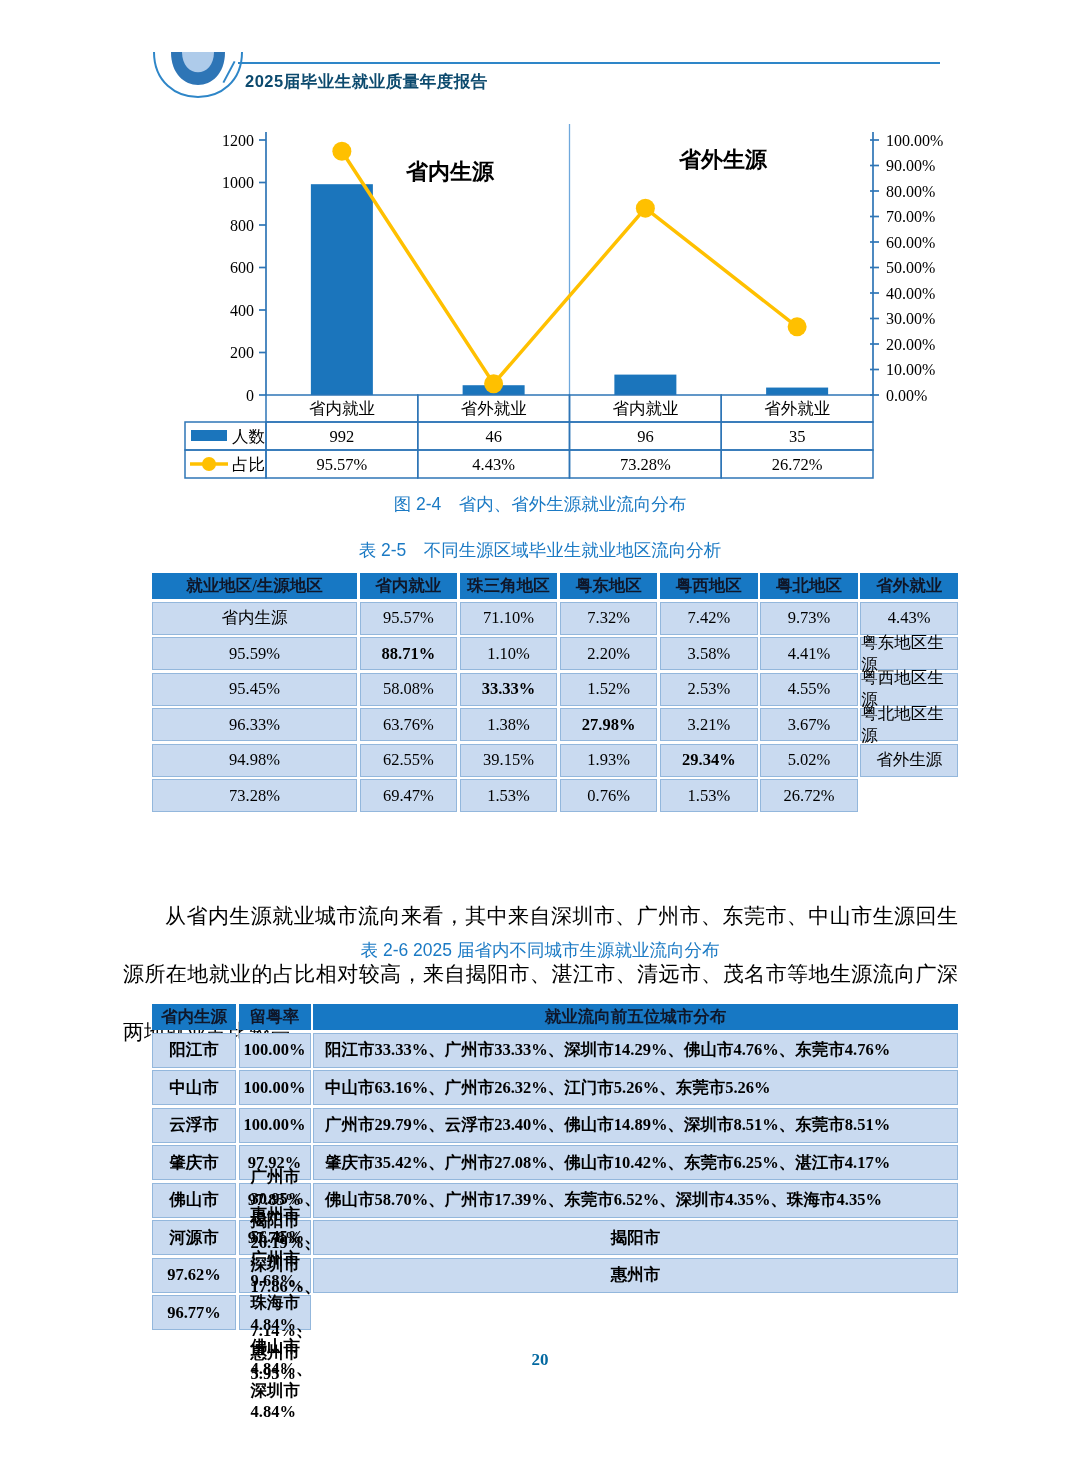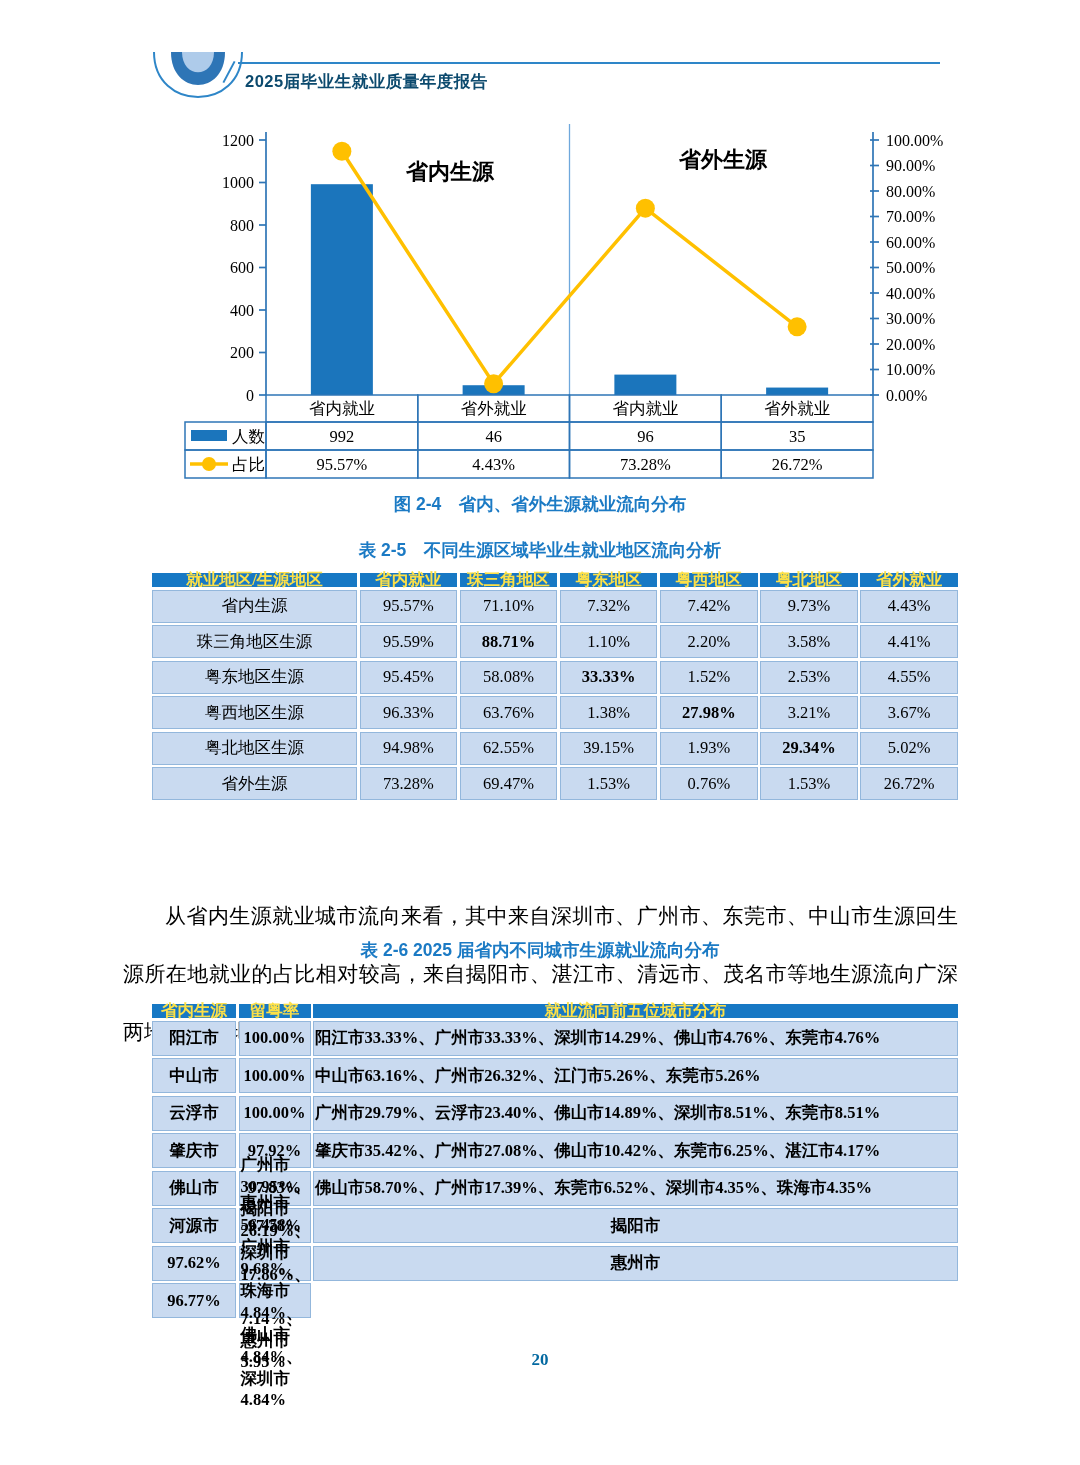--- a/index.html
+++ b/index.html
@@ -11,37 +11,37 @@
   .hdr-slash{position:absolute;left:228px;top:60px;width:2px;height:24px;background:#2E86C8;transform:rotate(28deg);}
   .logo{position:absolute;left:150px;top:46px;width:96px;height:68px;}
   .hdr-title{position:absolute;left:245px;top:71px;font-family:"Liberation Sans","DejaVu Sans",sans-serif;
              font-weight:bold;font-size:16.5px;color:#0c4a6e;letter-spacing:.5px;}
 
   
   .chart-wrap{position:absolute;left:150px;top:118px;width:812px;height:364px;}
   .chart-wrap svg{font-family:"Liberation Serif","DejaVu Serif",serif;}
 
   .fig-caption,.tbl-title{position:absolute;left:0;width:1080px;text-align:center;
-       font-family:"Liberation Sans","DejaVu Sans",sans-serif;font-weight:bold;font-size:17.5px;color:#1B7AC4;}
+       font-family:"Liberation Sans","DejaVu Sans",sans-serif;font-weight:normal;font-size:17.5px;color:#1B7AC4;}
   .fig-caption{top:492px;}
   .t25-title{top:538px;}
   .t26-title{top:938px;}
 
   
   .grid{position:absolute;left:152px;width:806px;display:grid;gap:2.5px;font-size:16.5px;}
   .t25{top:573px;grid-template-columns:205px repeat(6,1fr);}
   .t26{top:1004px;grid-template-columns:84px 72px 1fr;}
-  .grid .h{background:#1778C4;color:#fde047;font-family:Liberation Serif, serif;
-           font-weight:bold;height:14px;display:flex;align-items:center;justify-content:center;}
+  .grid .h{background:#1778C4;color:#0f172a;font-family:Liberation Serif, serif;
+           font-weight:bold;height:26px;display:flex;align-items:center;justify-content:center;}
   .grid .c{background:#C9DAF0;display:flex;align-items:center;justify-content:center;
            border:1px solid rgba(46,117,182,.35);box-sizing:border-box;}
   .t25 .c{height:33px;}
   .t26 .c{height:35px;font-weight:bold;}
   .grid .b{font-weight:bold;}
-  .t26 .dist{justify-content:flex-start;padding-left:1px;}
+  .t26 .dist{justify-content:flex-start;padding-left:11px;}
 
   .para{position:absolute;left:123px;top:866px;width:835px;font-size:21px;line-height:58px;
         text-align:justify;text-indent:2em;}
 
   .page-num{position:absolute;left:0;top:1350px;width:1080px;text-align:center;
             color:#0369a1;font-weight:bold;font-size:17px;}
 </style>
 </head>
 <body>
 
@@ -153,21 +153,20 @@
       <div class="h">粤西地区</div>
       <div class="h">粤北地区</div>
       <div class="h">省外就业</div>
       <div class="c">省内生源</div>
       <div class="c">95.57%</div>
       <div class="c">71.10%</div>
       <div class="c">7.32%</div>
       <div class="c">7.42%</div>
       <div class="c">9.73%</div>
       <div class="c">4.43%</div>
-      <div class="c">珠三角地区生源</div>
       <div class="c">95.59%</div>
       <div class="c b">88.71%</div>
       <div class="c">1.10%</div>
       <div class="c">2.20%</div>
       <div class="c">3.58%</div>
       <div class="c">4.41%</div>
       <div class="c">粤东地区生源</div>
       <div class="c">95.45%</div>
       <div class="c">58.08%</div>
       <div class="c b">33.33%</div>

